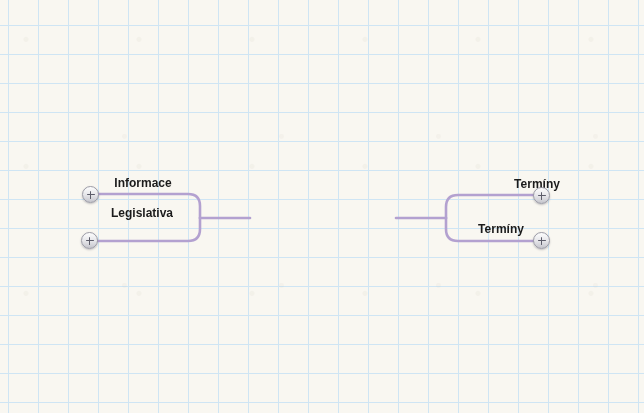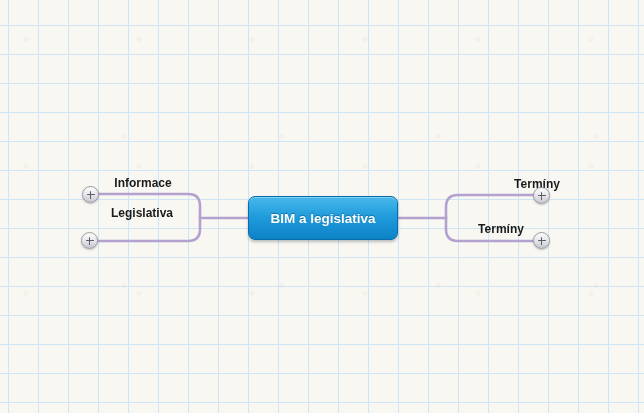--- a/index.html
+++ b/index.html
@@ -81,23 +81,20 @@
     <g fill="none" stroke="#b3a1d0" stroke-width="2.6" stroke-linecap="round" stroke-linejoin="round">
       <path d="M200 218 H250"></path>
       <path d="M98 194 H188 Q200 194 200 206 V218"></path>
       <path d="M98 241 H188 Q200 241 200 229 V218"></path>
       <path d="M396 218 H446"></path>
       <path d="M533 195 H458 Q446 195 446 207 V218"></path>
       <path d="M533 241 H458 Q446 241 446 229 V218"></path>
     </g>
   </svg>
 
-  <div class="node-root">
-    <span class="node-label">BIM a legislativa</span>
-  </div>
 
   <div class="branch-label" style="left:143px; top:176px;">Informace</div>
 
   <div class="branch-label" style="left:142px; top:206px;">Legislativa</div>
 
   <div class="branch-label" style="left:502px; top:177px;margin-left:35px;">Termíny</div>
 
   <div class="branch-label" style="left:501px; top:222px;">Termíny</div>
 
   <div class="expand-btn" style="left:82px; top:186px;">

